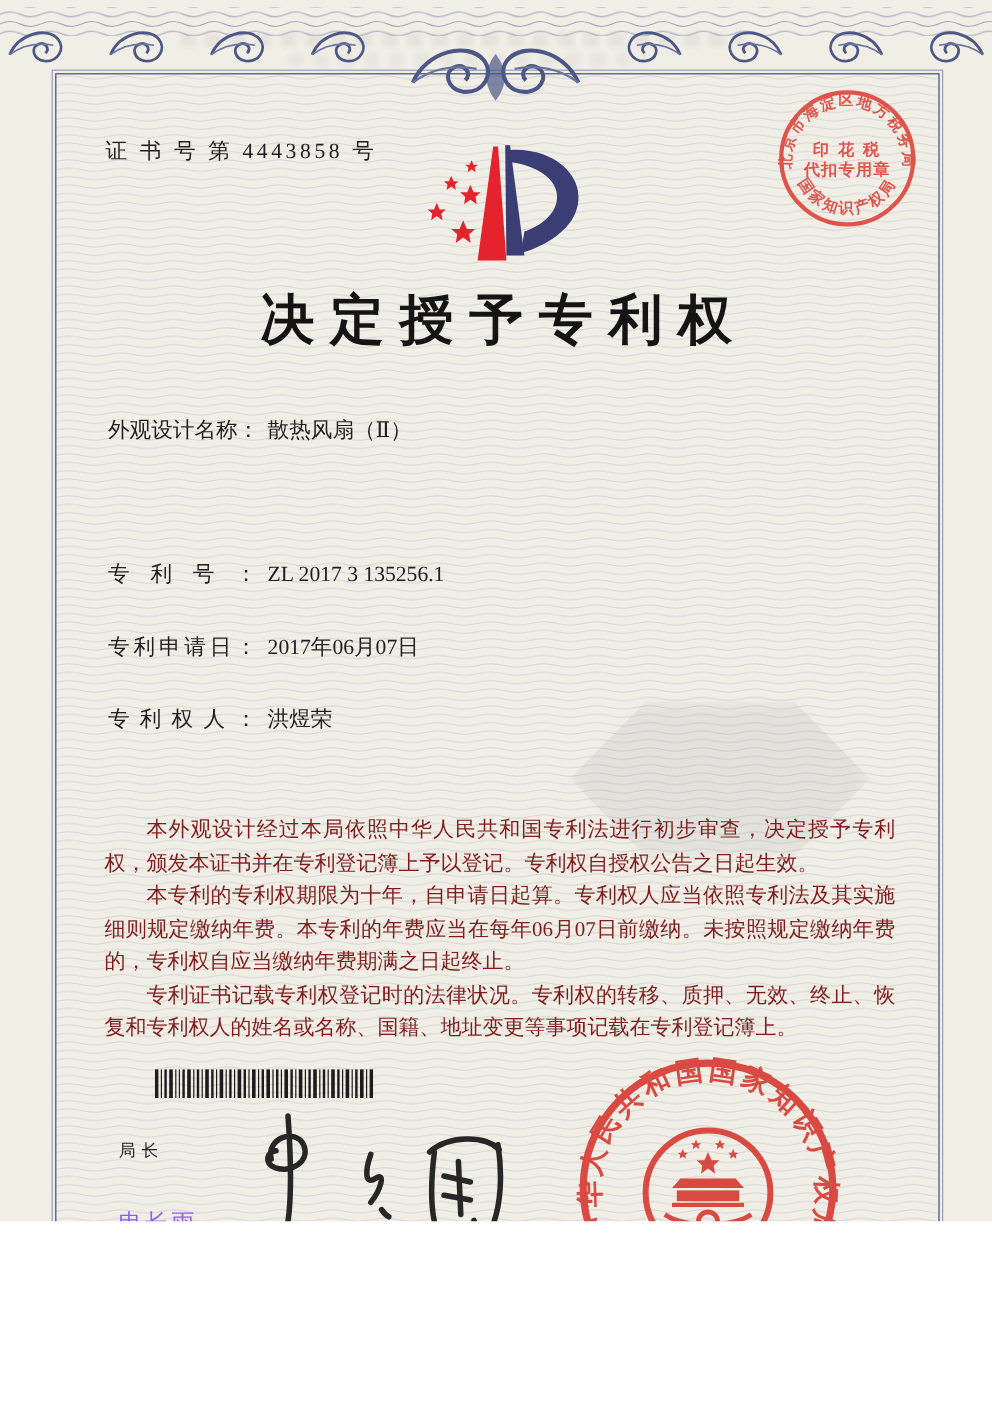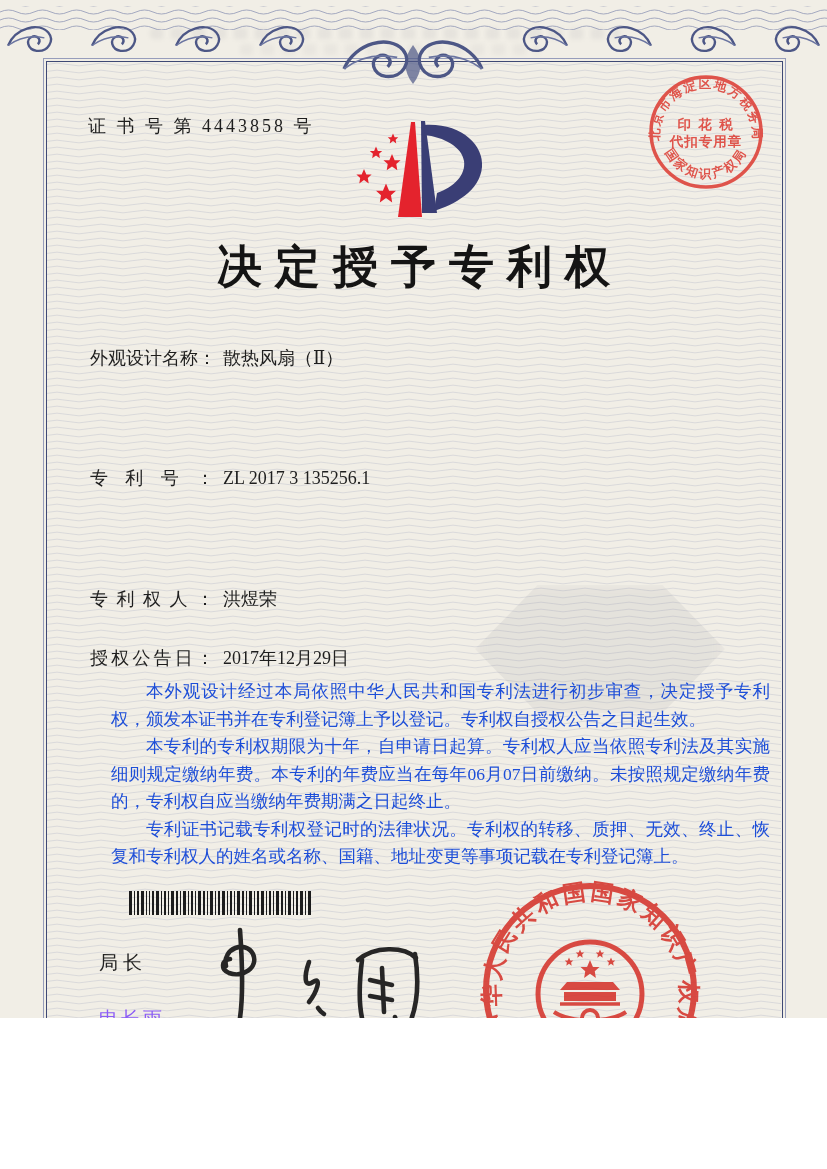--- a/index.html
+++ b/index.html
@@ -42,25 +42,25 @@
   .title{
     position:absolute;left:0;top:237px;width:100%;
     text-align:center;font-size:45px;font-weight:700;letter-spacing:13px;
     text-indent:13px;color:#141414;
   }
   .frow{position:absolute;left:90px;font-size:18px;white-space:nowrap;}
   .f-label{display:inline-block;width:124px;text-align:justify;text-align-last:justify;}
   .f-value{margin-left:9px;}
   .body-text{
     position:absolute;left:87px;top:678px;width:659px;
-    font-size:17.5px;line-height:27.5px;text-align:justify;color:#1d4ed8;margin-left:24px;
+    font-size:17.5px;line-height:27.5px;text-align:justify;color:#7f1d1d;
   }
   .body-text p{margin:0;text-indent:2em;}
   .barcode{position:absolute;left:129px;top:891px;width:182px;height:24px;}
-  .sig-title{position:absolute;left:99px;top:950px;font-family:"Liberation Sans","DejaVu Sans",sans-serif;font-size:19px;letter-spacing:5px;color:#222;}
+  .sig-title{position:absolute;left:99px;top:950px;font-family:"Liberation Sans","DejaVu Sans",sans-serif;font-size:14px;letter-spacing:5px;color:#222;}
   .sig-name{position:absolute;left:99px;top:990px;font-family:"Liberation Sans","DejaVu Sans",sans-serif;font-size:19px;letter-spacing:3px;color:#8b5cf6;margin-top:16px;}
   .sig-hand{position:absolute;left:210px;top:924px;width:235px;height:110px;}
   .seal{position:absolute;left:478px;top:878px;width:224px;height:224px;z-index:4;}
   .stamp{position:absolute;left:646px;top:72px;width:120px;height:120px;z-index:4;}
   .issue-date{
     position:absolute;left:492px;top:1018px;width:190px;z-index:5;
     font-size:15px;font-weight:700;letter-spacing:1px;color:#101010;white-space:nowrap;
   }
   .footer{
     position:absolute;left:0;top:1074px;width:100%;
@@ -149,25 +149,25 @@
     </svg>
 
     <div class="title">决定授予专利权</div>
 
     <div class="frow" style="top:346px;">
       <span class="f-label">外观设计名称：</span><span class="f-value">散热风扇（Ⅱ）</span>
     </div>
     <div class="frow" style="top:466px;">
       <span class="f-label">专利号：</span><span class="f-value">ZL 2017 3 135256.1</span>
     </div>
+    <div class="frow" style="top:527px;">
+      <span class="f-label">专利申请日：</span><span class="f-value">2017年06月07日</span>
+    </div>
     <div class="frow" style="top:587px;">
       <span class="f-label">专利权人：</span><span class="f-value">洪煜荣</span>
-    </div>
-    <div class="frow" style="top:646px;">
-      <span class="f-label">授权公告日：</span><span class="f-value">2017年12月29日</span>
     </div>
 
     <div class="body-text">
       <p>本外观设计经过本局依照中华人民共和国专利法进行初步审查，决定授予专利权，颁发本证书并在专利登记簿上予以登记。专利权自授权公告之日起生效。</p>
       <p>本专利的专利权期限为十年，自申请日起算。专利权人应当依照专利法及其实施细则规定缴纳年费。本专利的年费应当在每年06月07日前缴纳。未按照规定缴纳年费的，专利权自应当缴纳年费期满之日起终止。</p>
       <p>专利证书记载专利权登记时的法律状况。专利权的转移、质押、无效、终止、恢复和专利权人的姓名或名称、国籍、地址变更等事项记载在专利登记簿上。</p>
     </div>
 
     <svg class="barcode" viewBox="0 0 182 24" preserveAspectRatio="none">
       <g fill="#1c1c1c">

